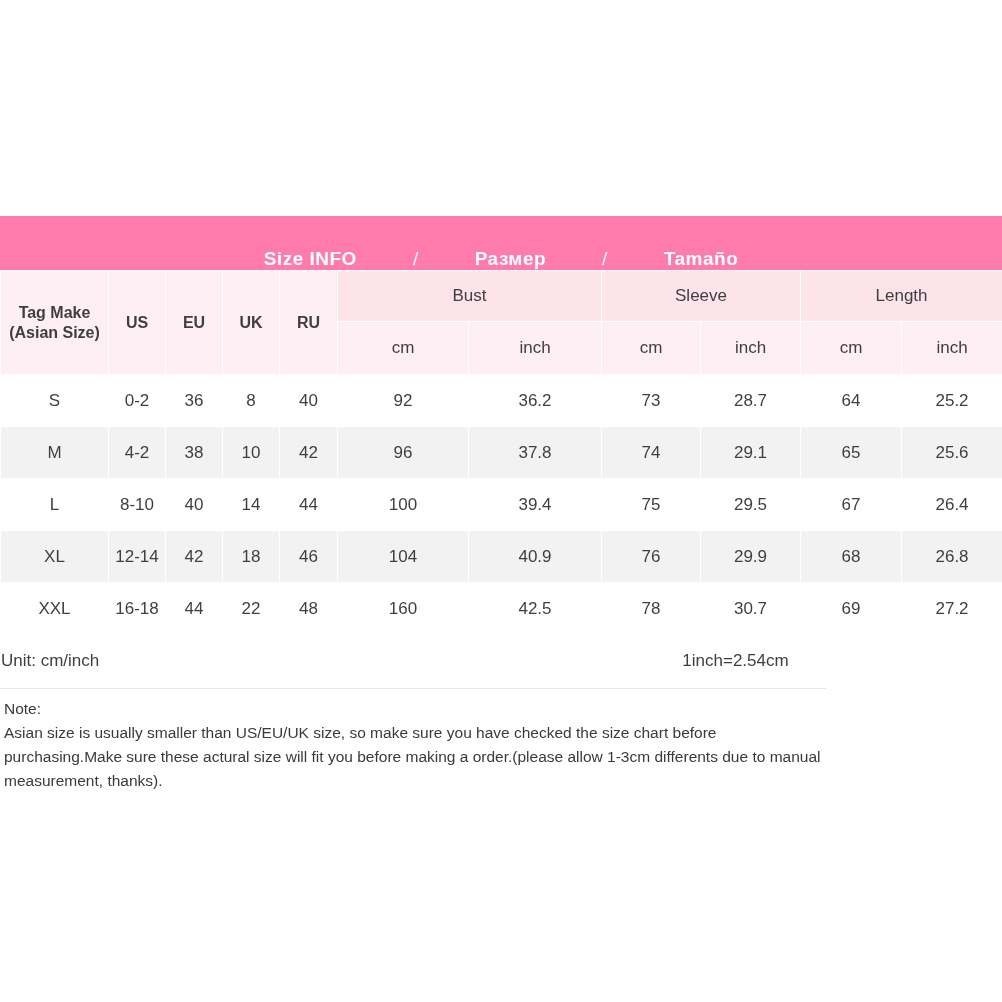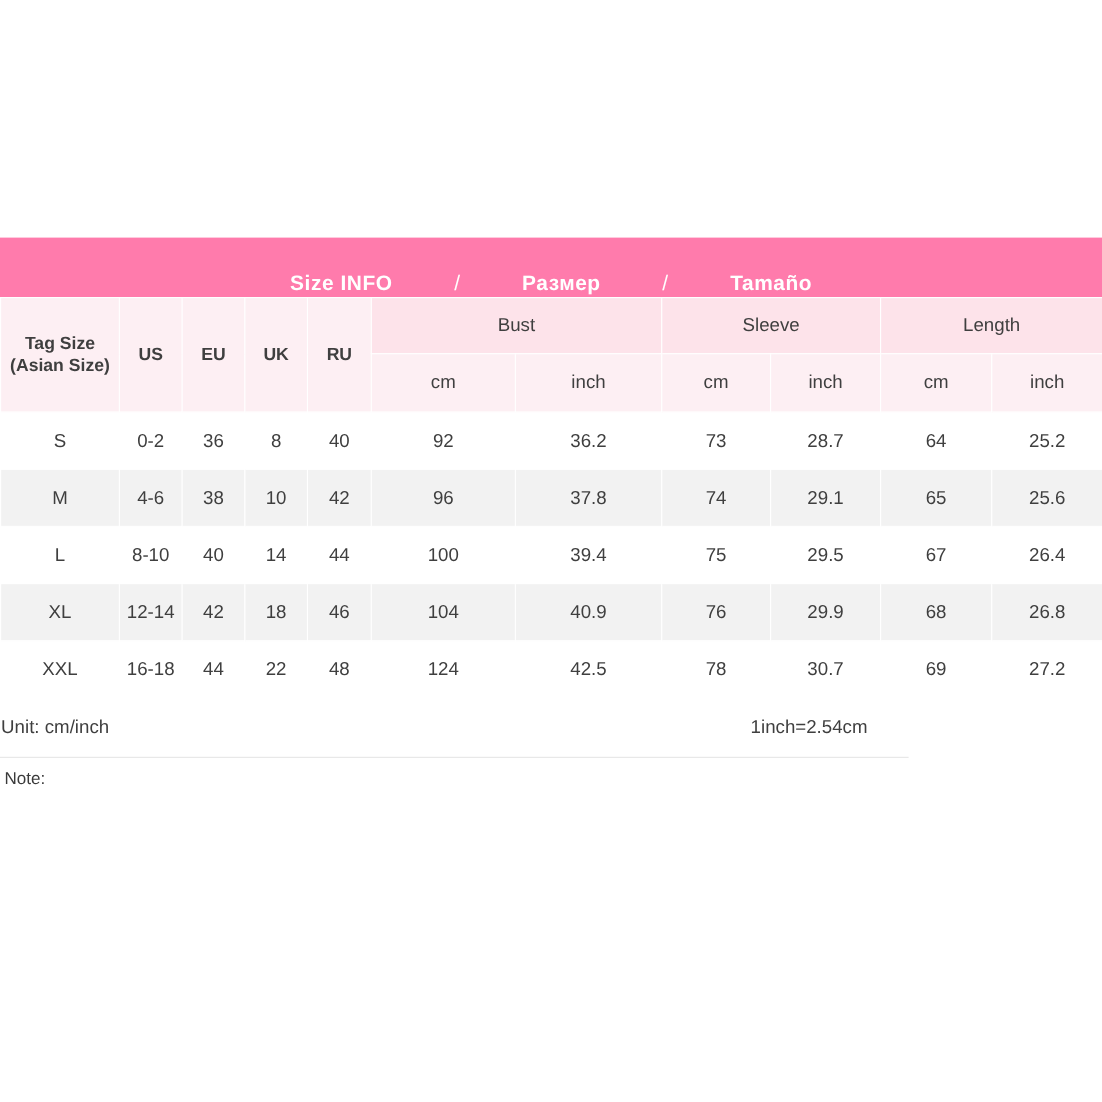--- a/index.html
+++ b/index.html
@@ -151,21 +151,21 @@
         <col style="width:131px">
         <col style="width:133px">
         <col style="width:99px">
         <col style="width:100px">
         <col style="width:101px">
         <col style="width:101px">
       </colgroup>
       <thead>
         <tr class="hdr-top">
           <th class="tagsize" rowspan="2">
-            <span>Tag Size</span><br>
+            <span>Tag Make</span><br>
             <span>(Asian Size)</span>
           </th>
           <th class="unitcol" rowspan="2">US</th>
           <th class="unitcol" rowspan="2">EU</th>
           <th class="unitcol" rowspan="2">UK</th>
           <th class="unitcol" rowspan="2">RU</th>
           <th class="group" colspan="2">Bust</th>
           <th class="group" colspan="2">Sleeve</th>
           <th class="group" colspan="2">Length</th>
         </tr>
@@ -187,21 +187,21 @@
           <td>40</td>
           <td>92</td>
           <td>36.2</td>
           <td>73</td>
           <td>28.7</td>
           <td>64</td>
           <td>25.2</td>
         </tr>
         <tr class="even">
           <td class="tagcell">M</td>
-          <td>4-6</td>
+          <td>4-2</td>
           <td>38</td>
           <td>10</td>
           <td>42</td>
           <td>96</td>
           <td>37.8</td>
           <td>74</td>
           <td>29.1</td>
           <td>65</td>
           <td>25.6</td>
         </tr>
@@ -230,32 +230,33 @@
           <td>29.9</td>
           <td>68</td>
           <td>26.8</td>
         </tr>
         <tr class="odd">
           <td class="tagcell">XXL</td>
           <td>16-18</td>
           <td>44</td>
           <td>22</td>
           <td>48</td>
-          <td>124</td>
+          <td>160</td>
           <td>42.5</td>
           <td>78</td>
           <td>30.7</td>
           <td>69</td>
           <td>27.2</td>
         </tr>
         <tr class="unit-row">
           <td class="u1" colspan="6">Unit: cm/inch</td>
           <td class="u2" colspan="5">1inch=2.54cm</td>
         </tr>
       </tbody>
     </table>
 
     <div class="note">
       <span class="note-title">Note:</span>
+      <span class="note-body">Asian size is usually smaller than US/EU/UK size, so make sure you have checked the size chart before purchasing.Make sure these actural size will fit you before making a order.(please allow 1-3cm differents due to manual measurement, thanks).</span>
     </div>
 
   </div>
 </div>
 
 </body></html>

